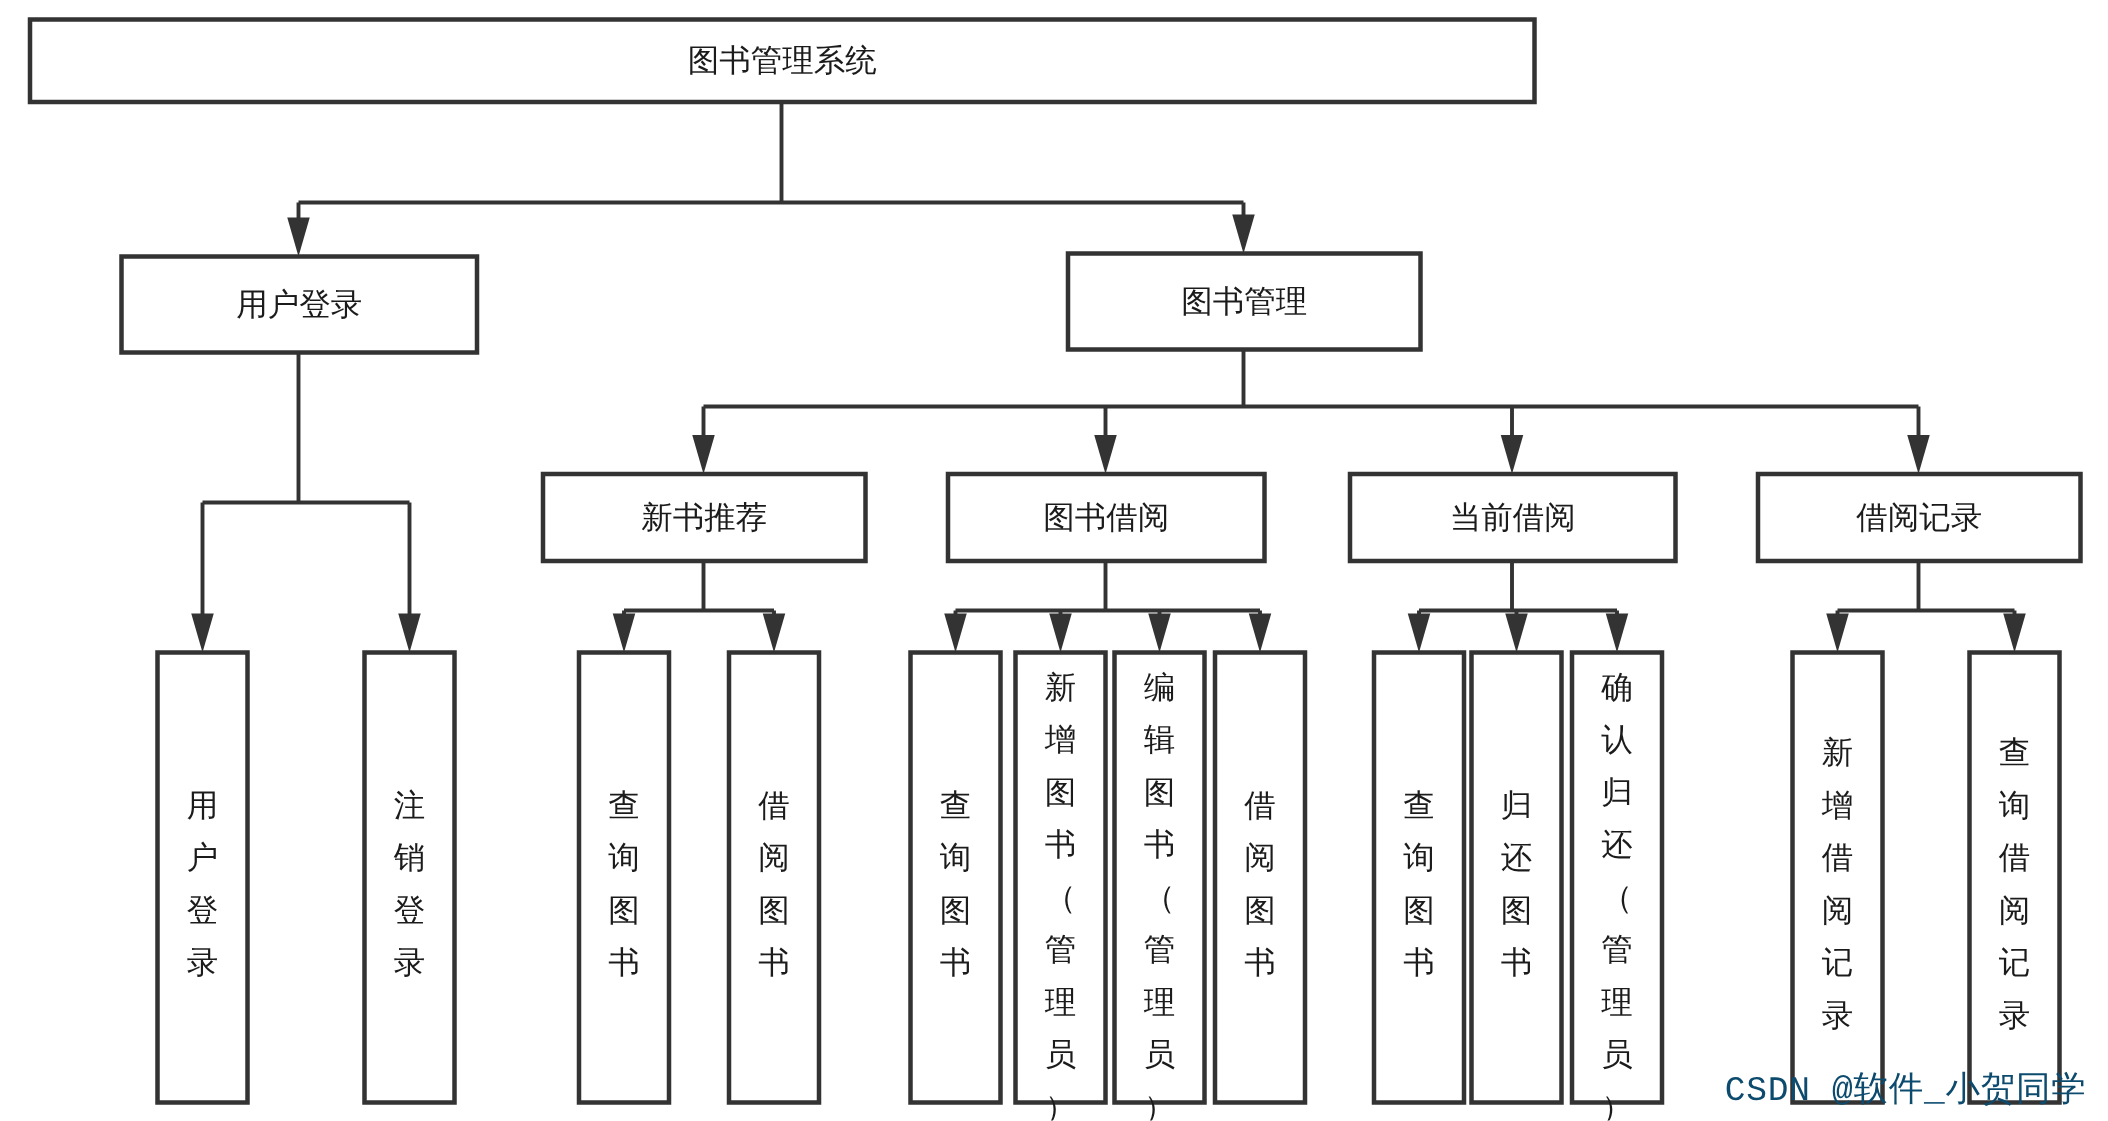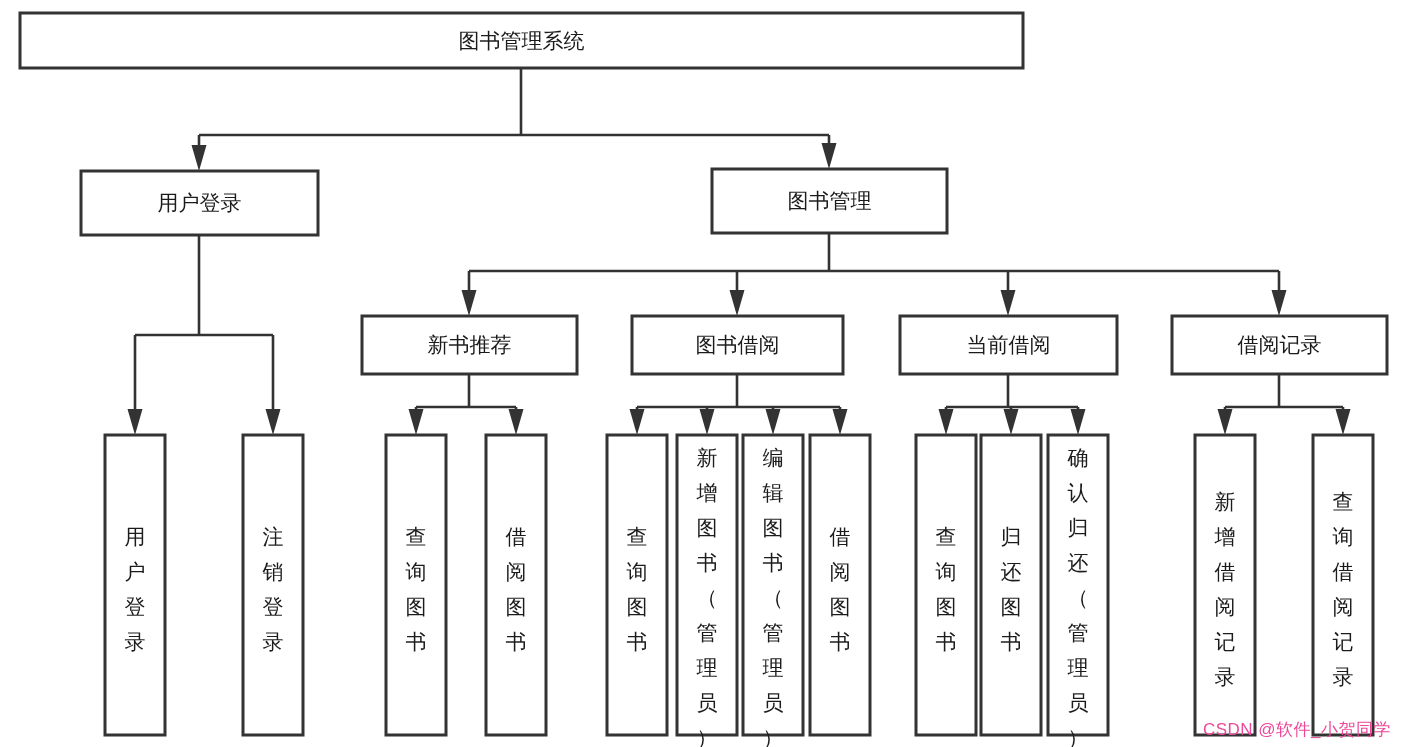--- a/index.html
+++ b/index.html
@@ -52,23 +52,23 @@
   .node-label-v {
     font-family: "DejaVu Sans", "Liberation Sans", sans-serif;
     font-size: 21px;
     fill: #1b1b1b;
     text-anchor: middle;
   }
   .watermark-text {
     position: absolute;
     right: 14px;
     bottom: 6px;
-    font-family: Liberation Sans, sans-serif;
-    font-size: 17px;
-    color: #ec4899;
+    font-family: Liberation Mono, monospace;
+    font-size: 23px;
+    color: #0c4a6e;
     white-space: nowrap;
     letter-spacing: 0.5px;
     user-select: none;
   }
 </style>
 </head>
 <body>
 
 <div id="diagram-root">
   <svg class="diagram-canvas" id="diagram-canvas" viewBox="0 0 1405 747" xmlns="http://www.w3.org/2000/svg">

